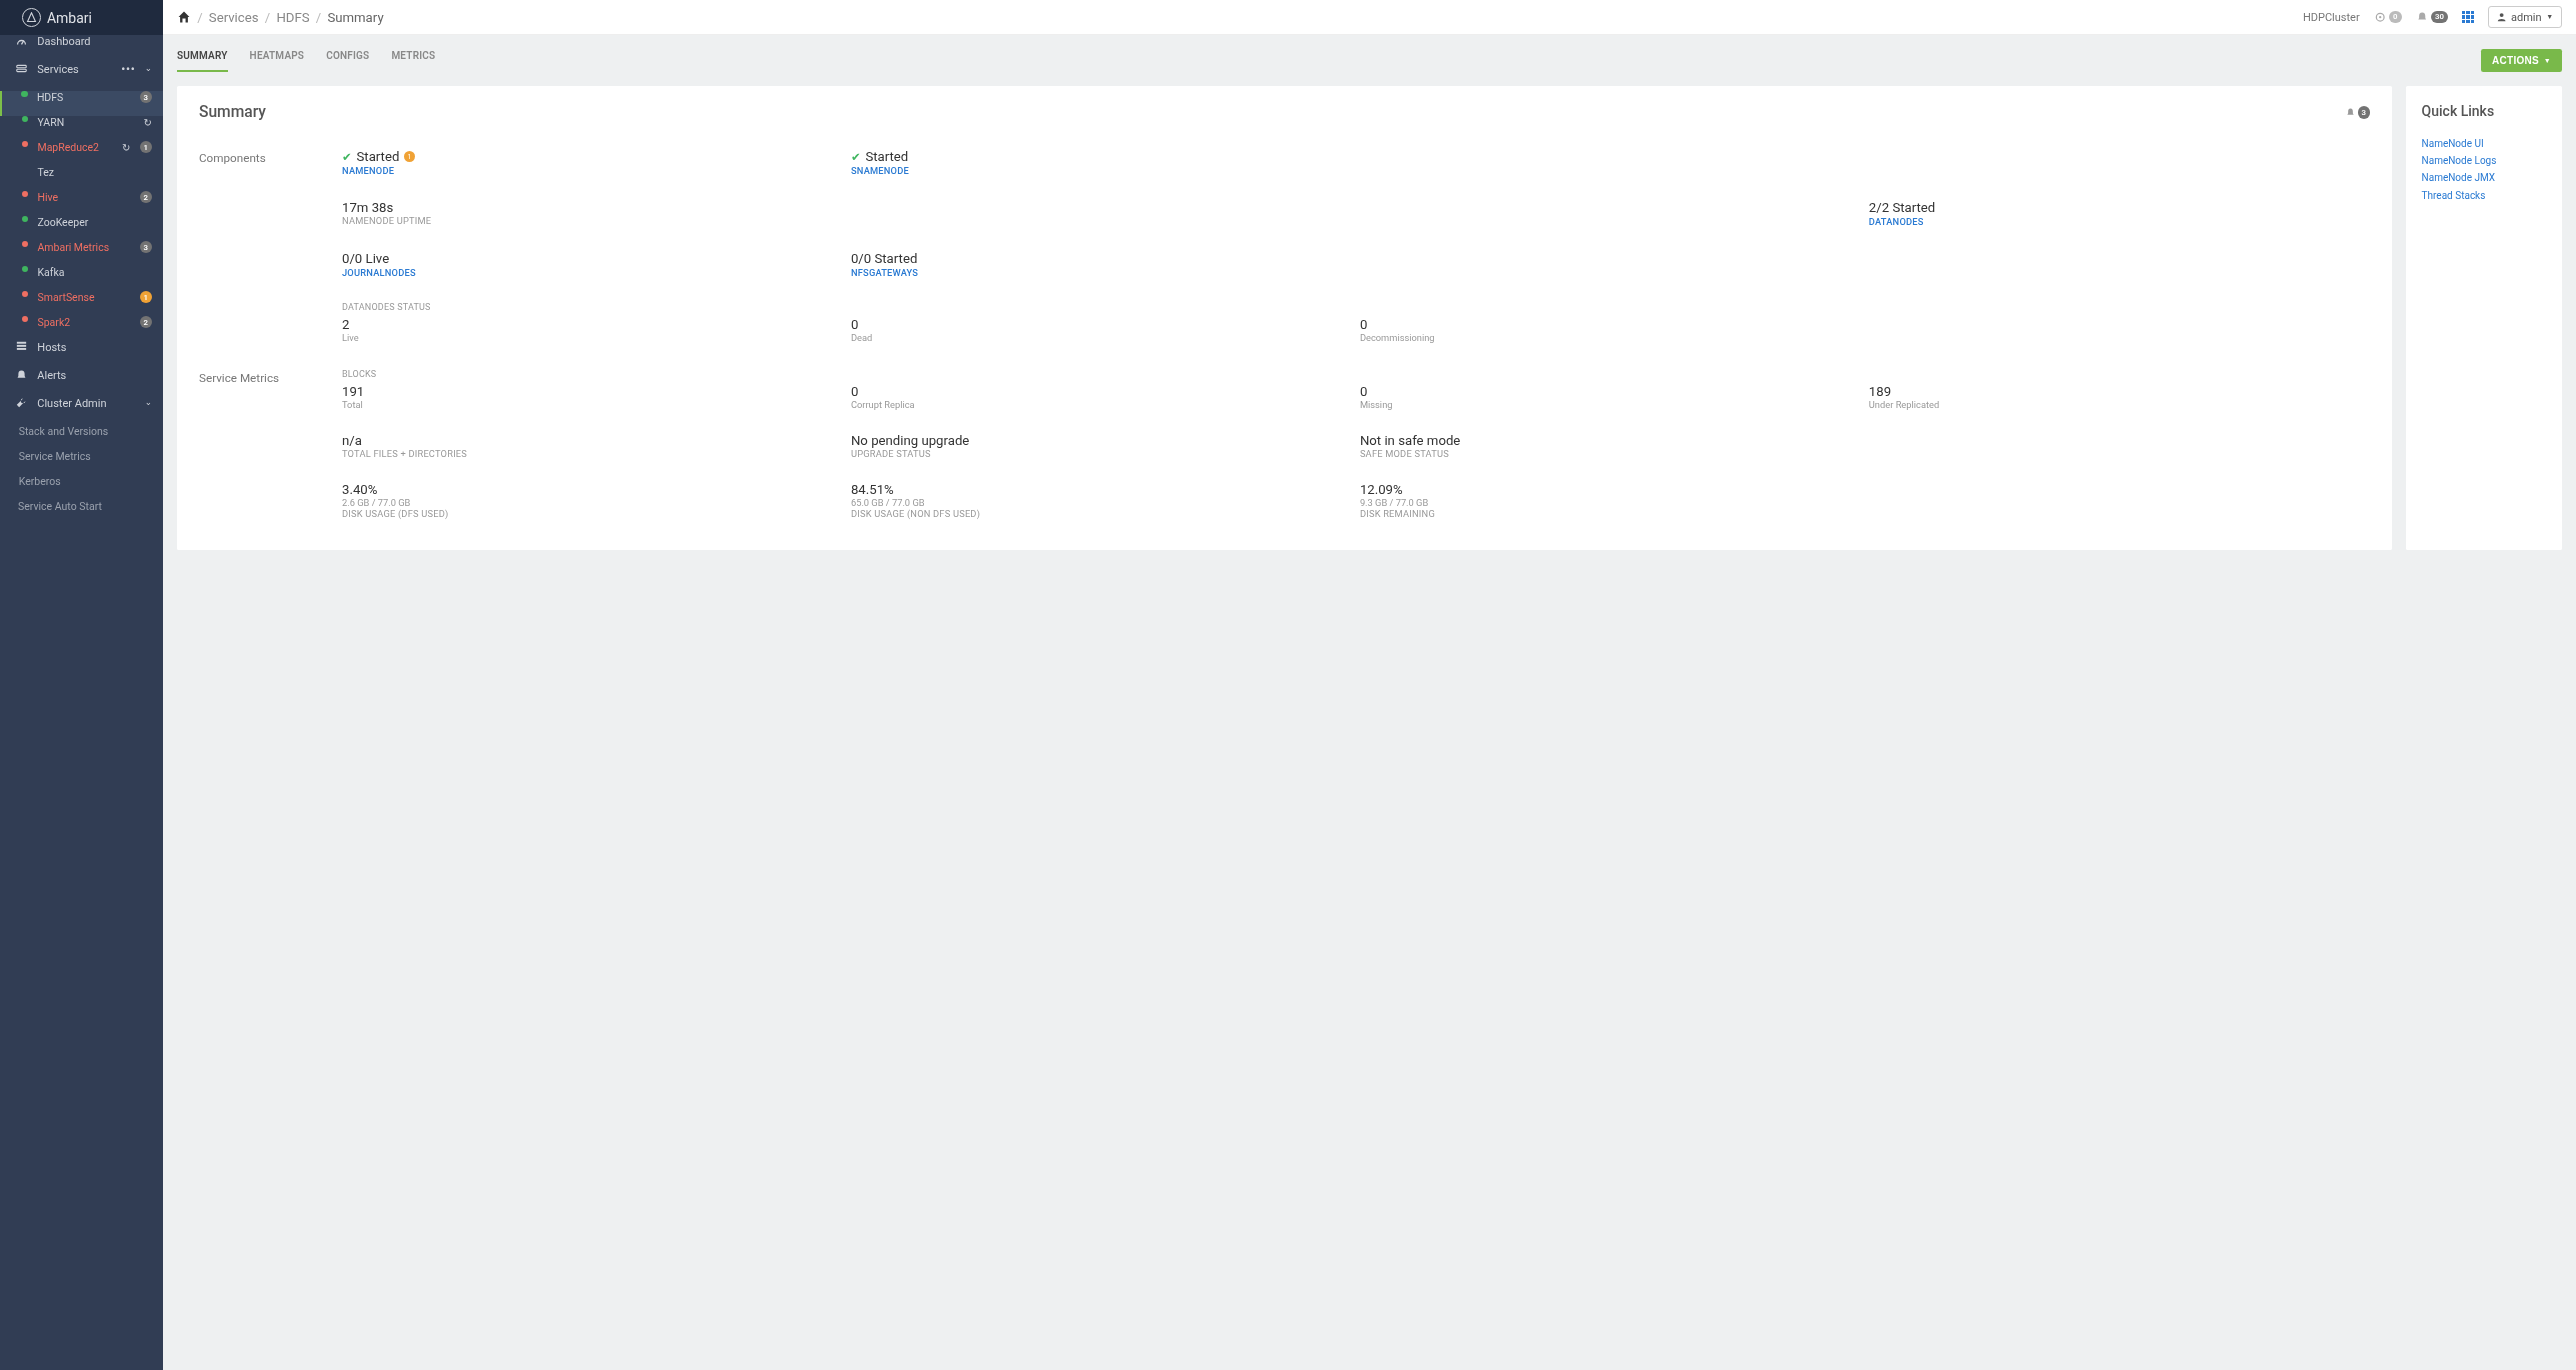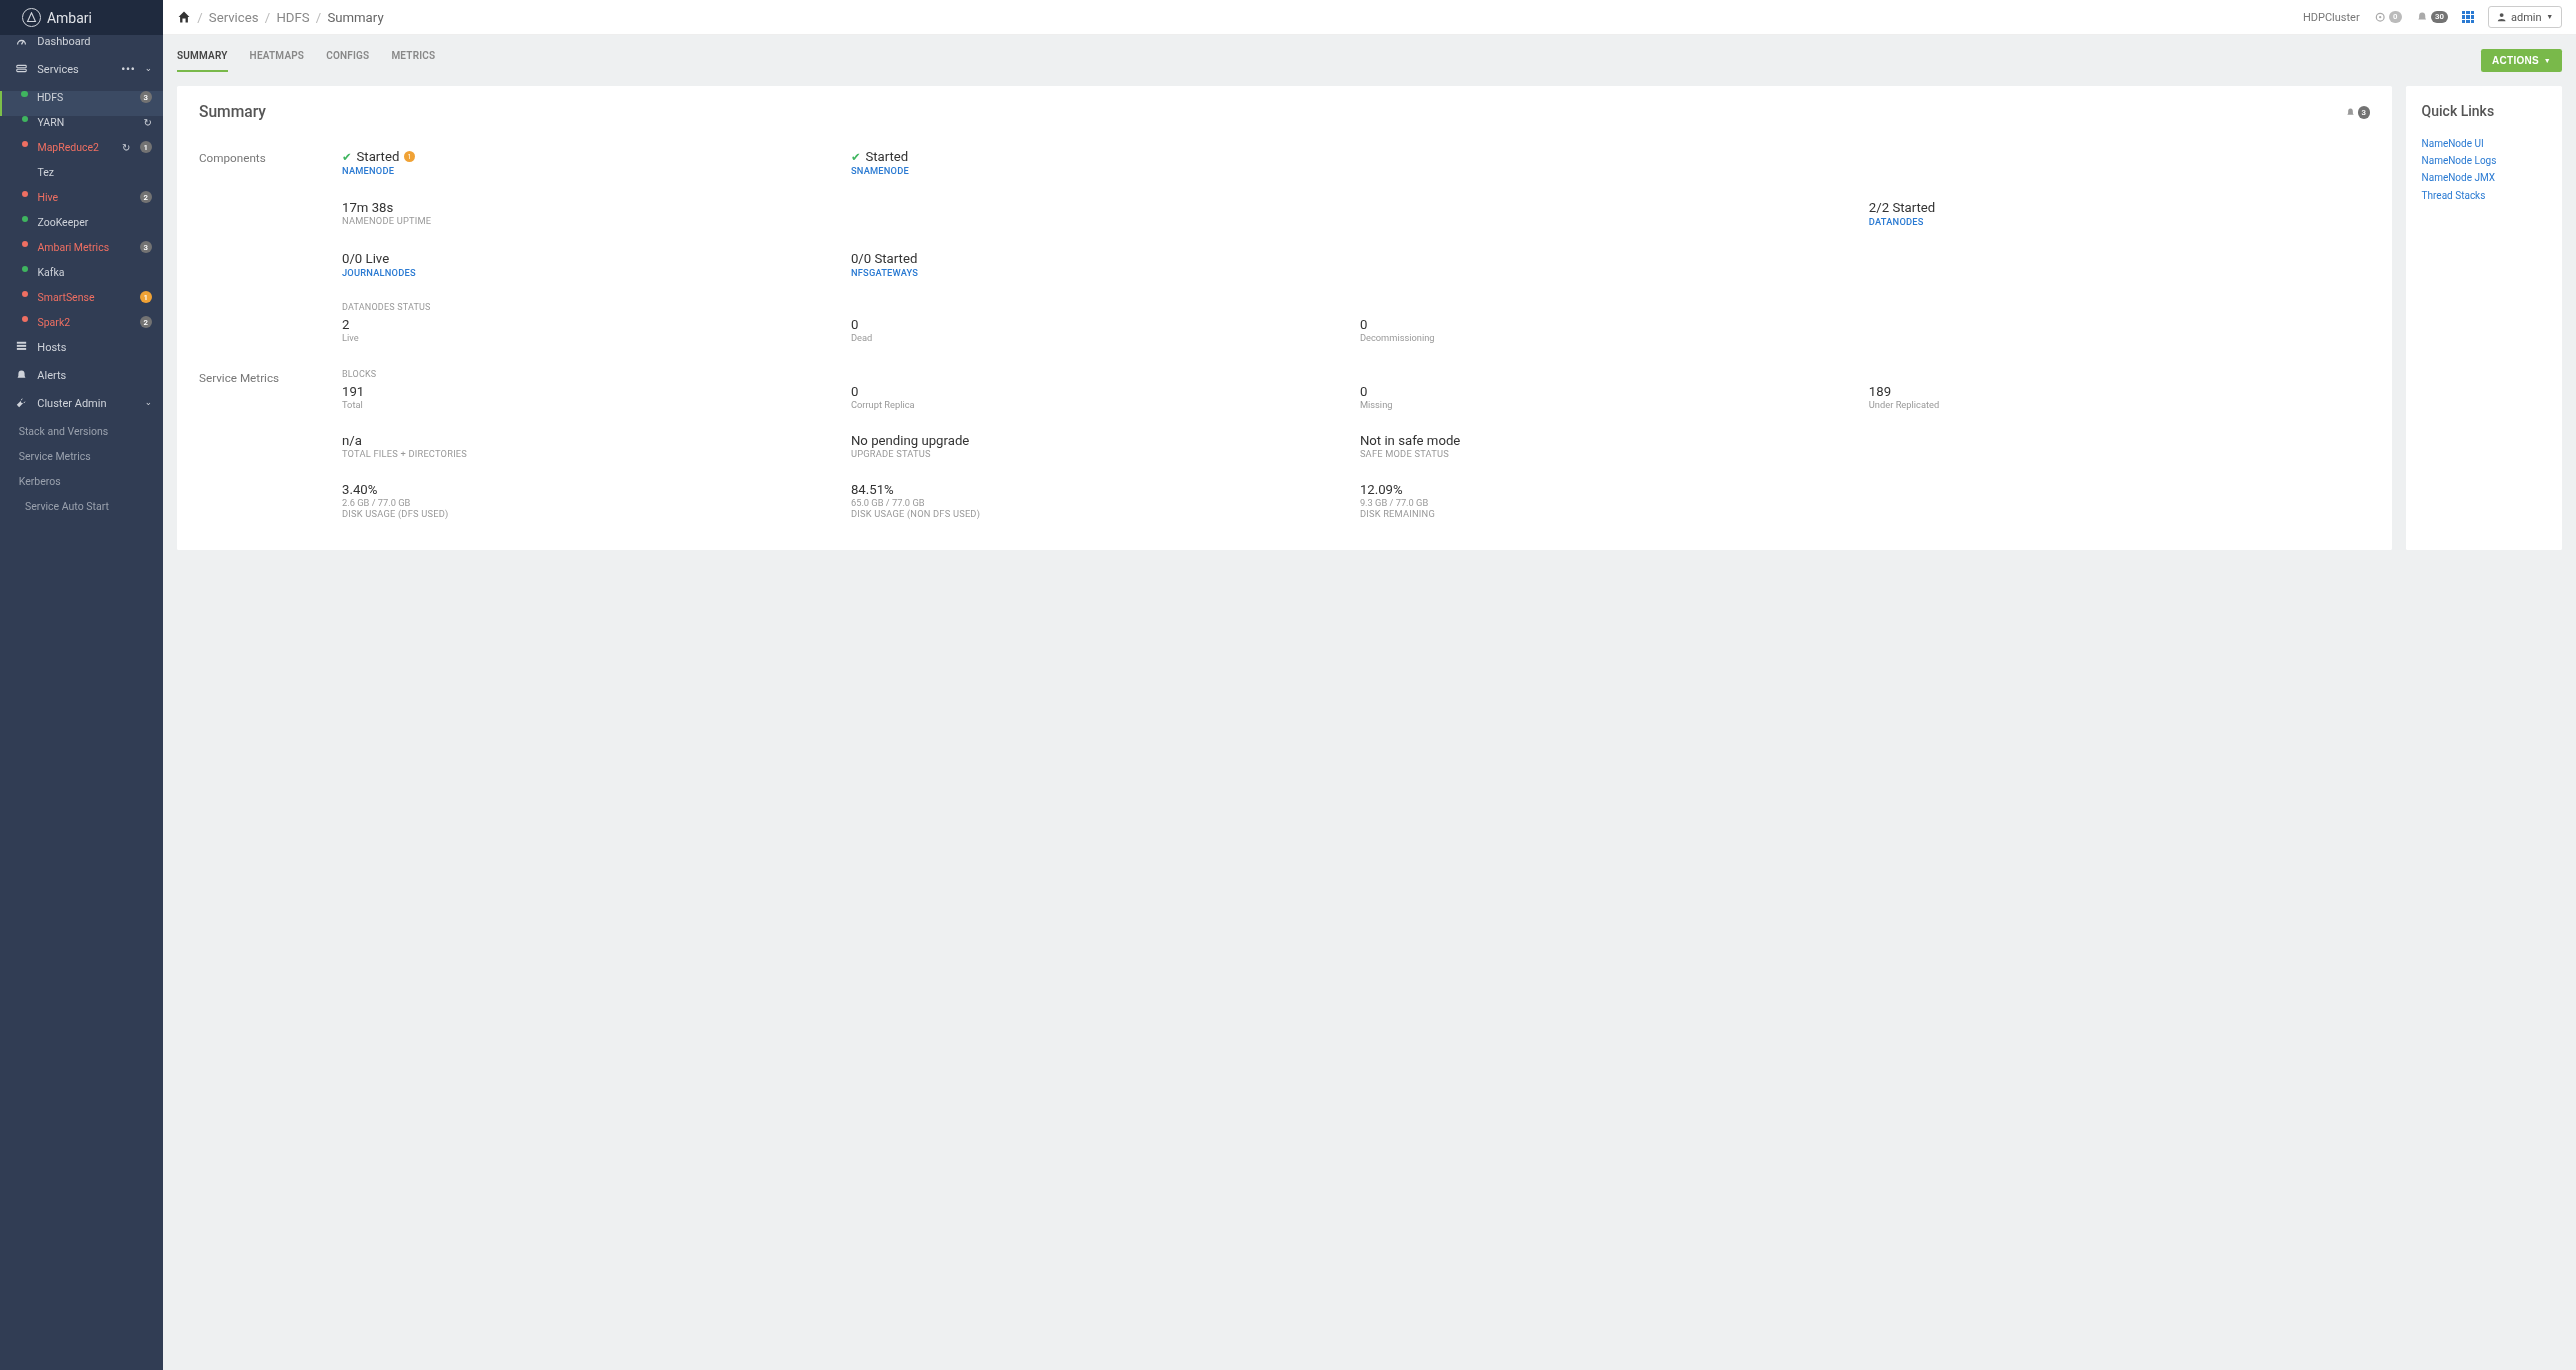--- a/index.html
+++ b/index.html
@@ -206,21 +206,21 @@
   <div class="nav-sub" id="admin-list">
       <div class="nav-item" style="padding-left: 18.7px;">
         <span class="label" style="color:#9aa1ad">Stack and Versions</span>
       </div>
       <div class="nav-item" style="padding-left: 18.7px;">
         <span class="label" style="color:#9aa1ad">Service Metrics</span>
       </div>
       <div class="nav-item" style="padding-left: 18.7px;">
         <span class="label" style="color:#9aa1ad">Kerberos</span>
       </div>
-      <div class="nav-item" style="padding-left: 25px;">
+      <div class="nav-item" style="padding-left: 18px;">
         <span class="label" style="color:#9aa1ad">Service Auto Start</span>
       </div>
     </div>
 </nav>
 
 <header class="topbar">
   <div class="breadcrumb">
     <span class="home-icon">
       <svg width="14" height="14" viewBox="0 0 18 18">
           <path d="M2 9 L9 2 L16 9 L14 9 L14 16 L11 16 L11 11 L7 11 L7 16 L4 16 L4 9 Z" fill="#333"></path>

